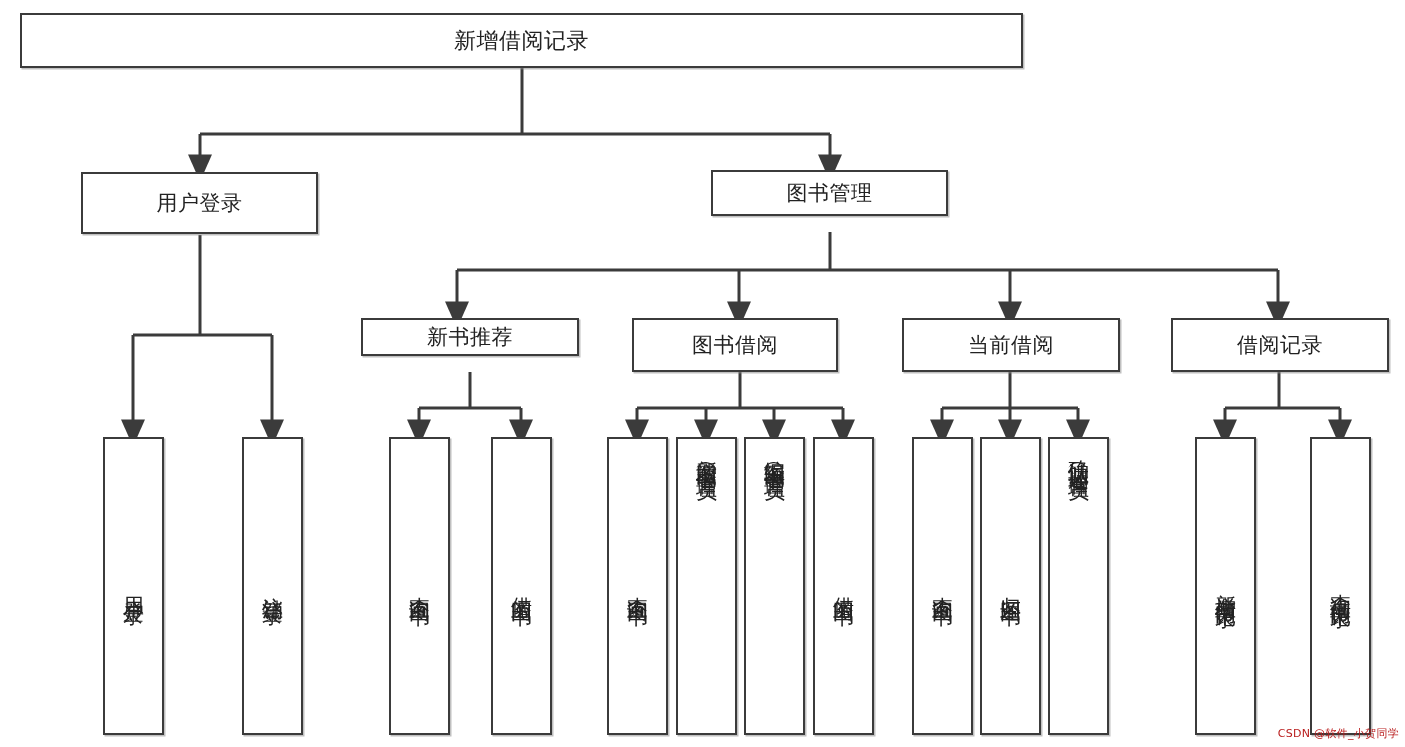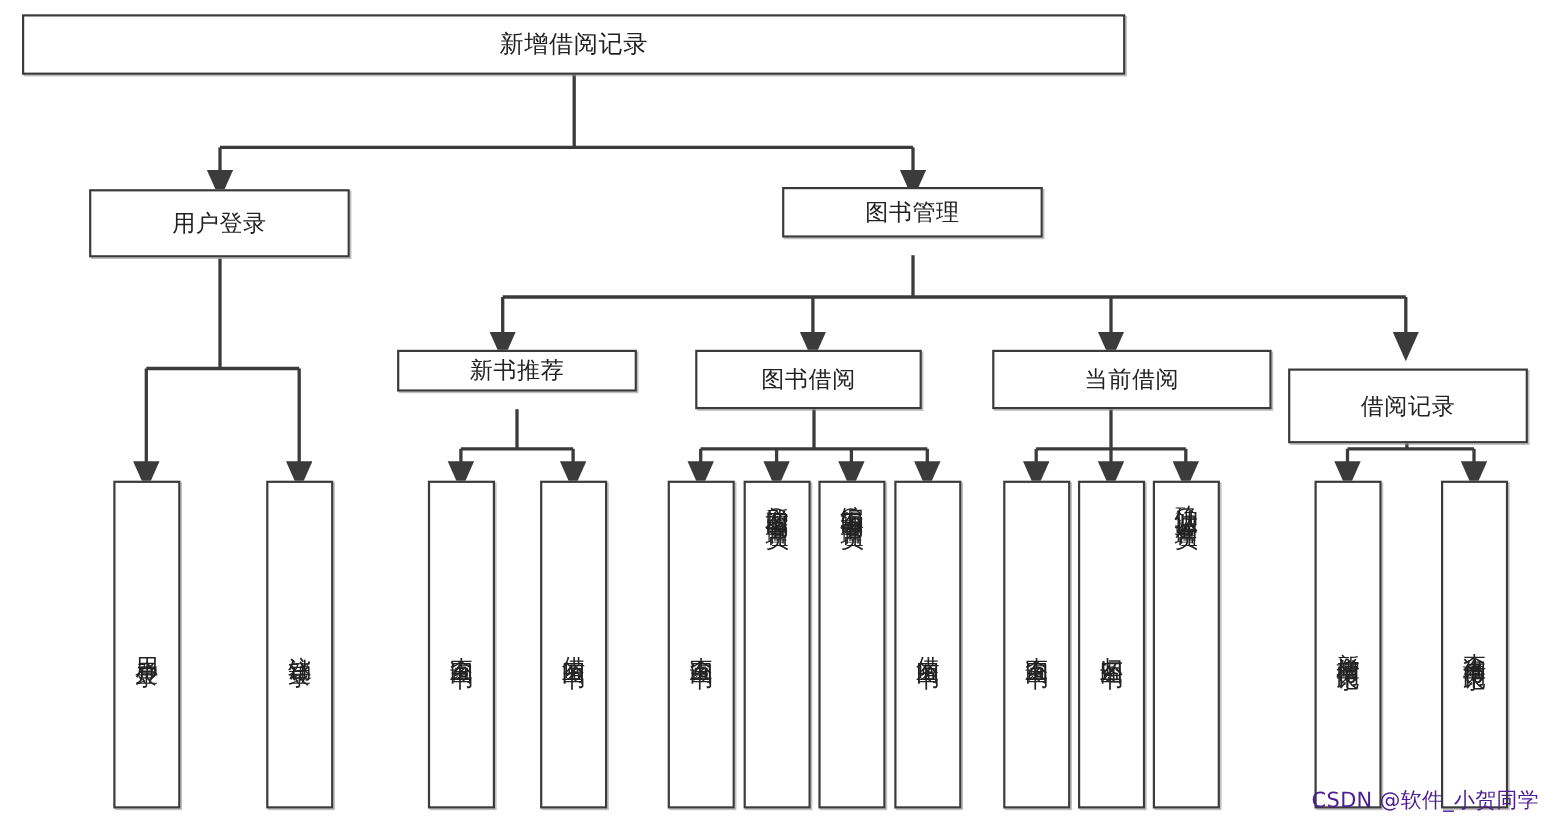--- a/index.html
+++ b/index.html
@@ -68,22 +68,22 @@
   }
   
   .node.vert.center-text {
     align-items: center;
     padding-top: 0;
   }
   #watermark {
     position: absolute;
     right: 6px;
     bottom: 6px;
-    font-size: 19px;
-    color: #4c1d95;
+    font-size: 11px;
+    color: #b91c1c;
     white-space: nowrap;
     letter-spacing: 0.3px;
   }
 </style>
 </head>
 <body>
 
 <div id="diagram-root">
 
   <svg id="edges-layer" viewBox="0 0 1405 747" width="1405" height="747" xmlns="http://www.w3.org/2000/svg">
@@ -146,24 +146,24 @@
   <div class="node horiz" style="left:711px; top:170px; width:237px; height:46px;">
     <span class="node-label">图书管理</span>
   </div>
 
   <div class="node horiz" style="left:361px; top:318px; width:218px; height:38px;">
     <span class="node-label">新书推荐</span>
   </div>
   <div class="node horiz" style="left:632px; top:318px; width:206px; height:54px;">
     <span class="node-label">图书借阅</span>
   </div>
-  <div class="node horiz" style="left:902px; top:318px; width:254px; height:54px;">
+  <div class="node horiz" style="left:902px; top:318px; width:218px; height:54px;">
     <span class="node-label">当前借阅</span>
   </div>
-  <div class="node horiz" style="left:1171px; top:318px; width:218px; height:68px;margin-top:17px;">
+  <div class="node horiz" style="left:1171px; top:318px; width:218px; height:54px;">
     <span class="node-label">借阅记录</span>
   </div>
 
   <div class="node vert center-text" style="left:103px; top:437px; width:61px; height:298px;">
     <span class="node-label">用户登录</span>
   </div>
   <div class="node vert center-text" style="left:242px; top:437px; width:61px; height:298px;">
     <span class="node-label">注销登录</span>
   </div>
 

